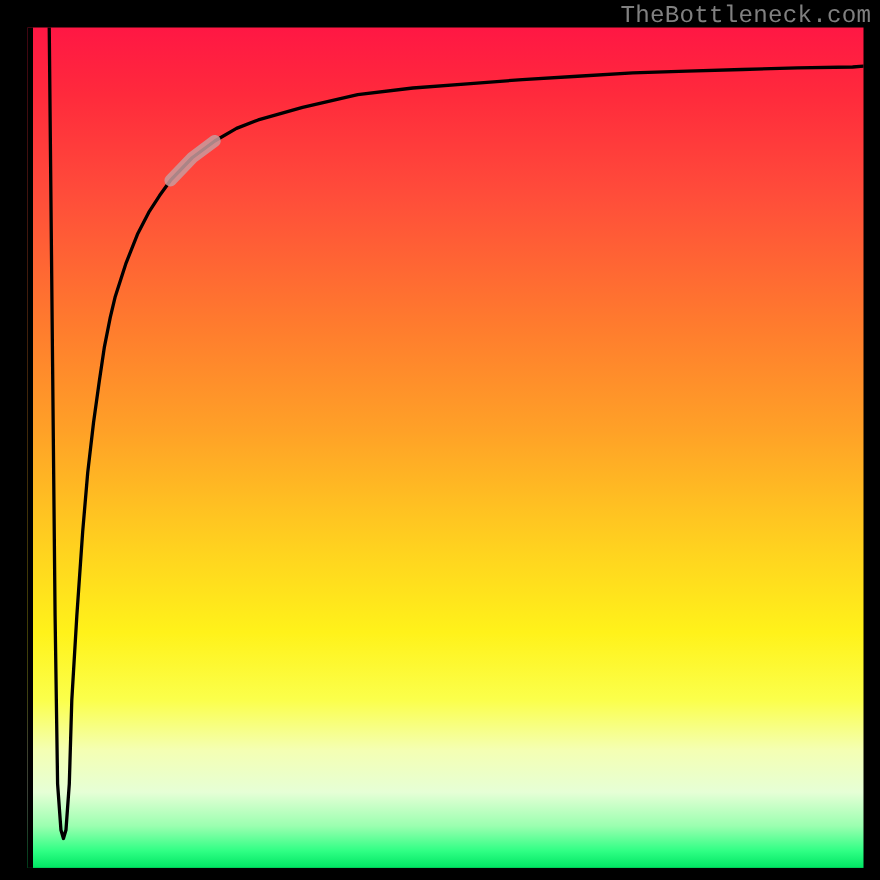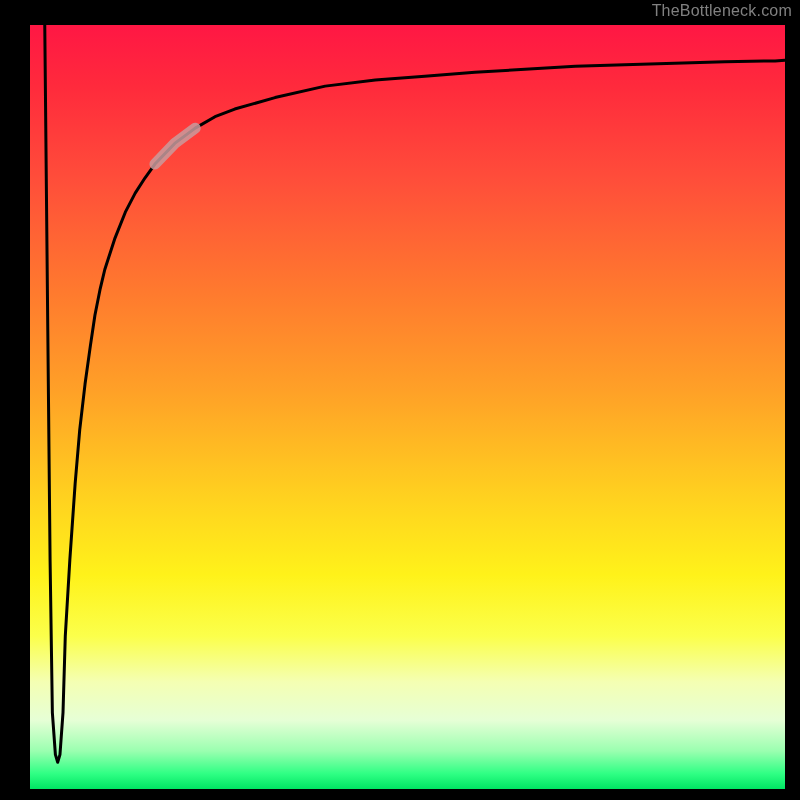--- a/index.html
+++ b/index.html
@@ -15,25 +15,26 @@
     position: relative;
     width: 800px;
     height: 800px;
     background: #000;
   }
   .watermark {
     position: absolute;
     top: 2px;
     right: 8px;
     color: #808080;
-    font-size: 16px;
+    font-size: 22px;
     font-weight: 500;
     letter-spacing: 0.2px;
     z-index: 5;
     user-select: none;
+    font-family: Liberation Mono, monospace;
   }
   .plot-area {
     position: absolute;
     left: 25px;
     top: 25px;
     width: 760px;
     height: 764px;
     background: linear-gradient(to bottom,
       #ff1744 0%,
       #ff2a3c 8%,

